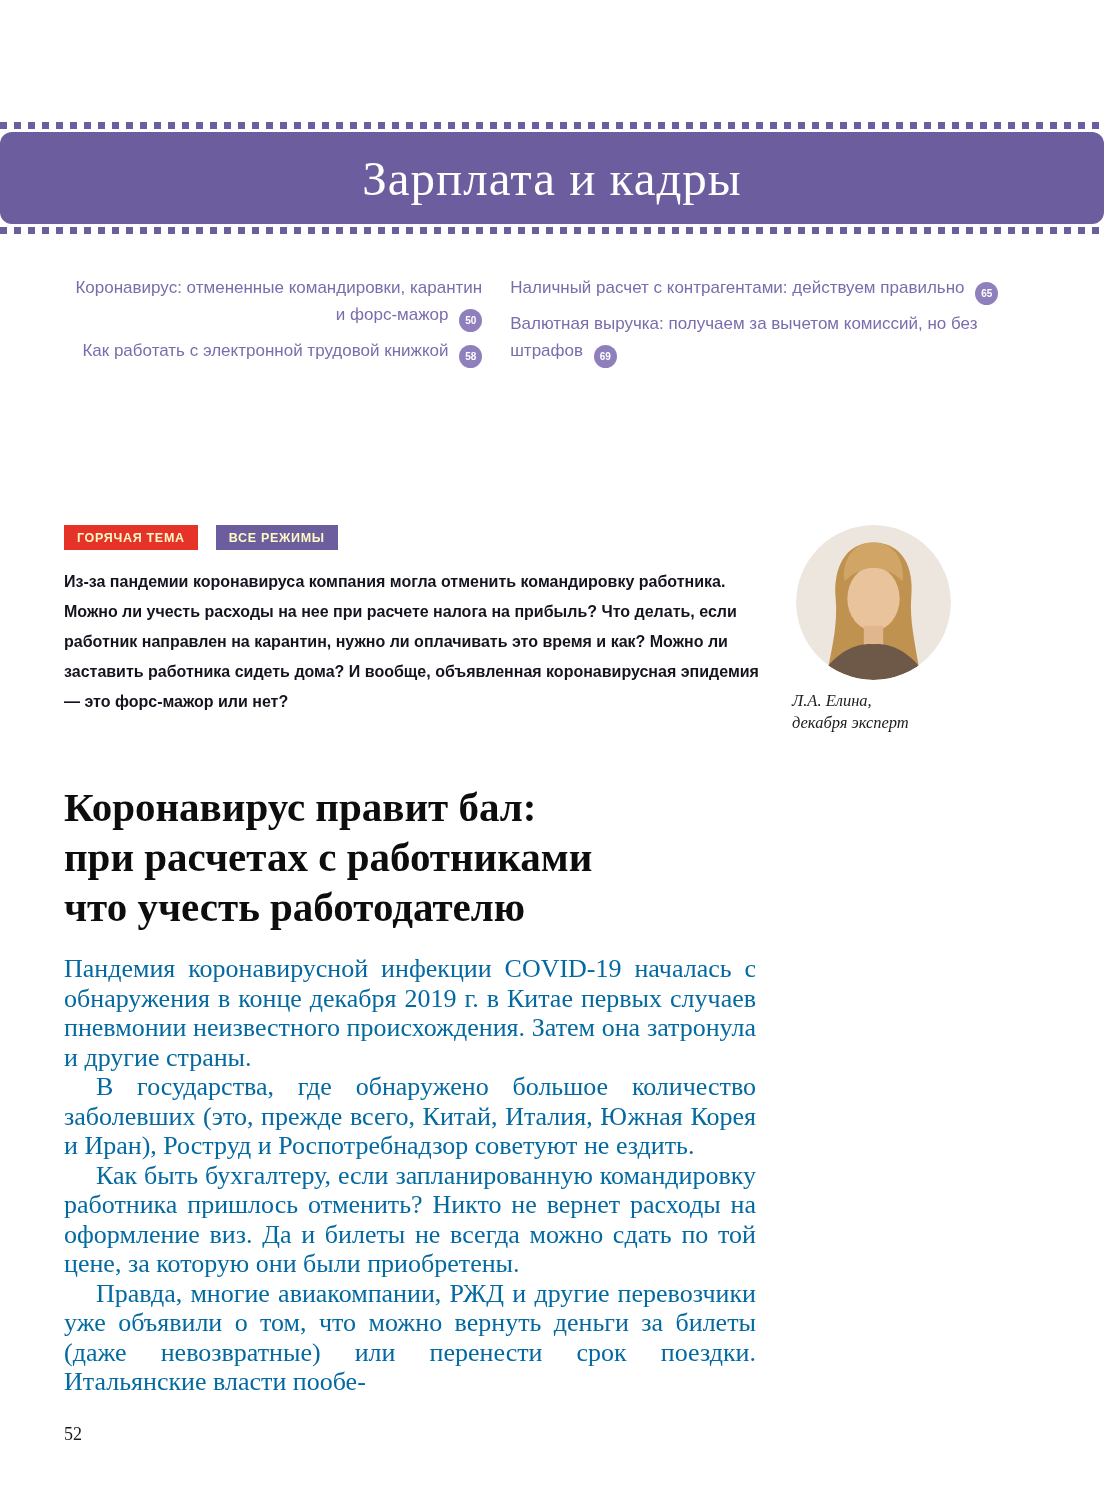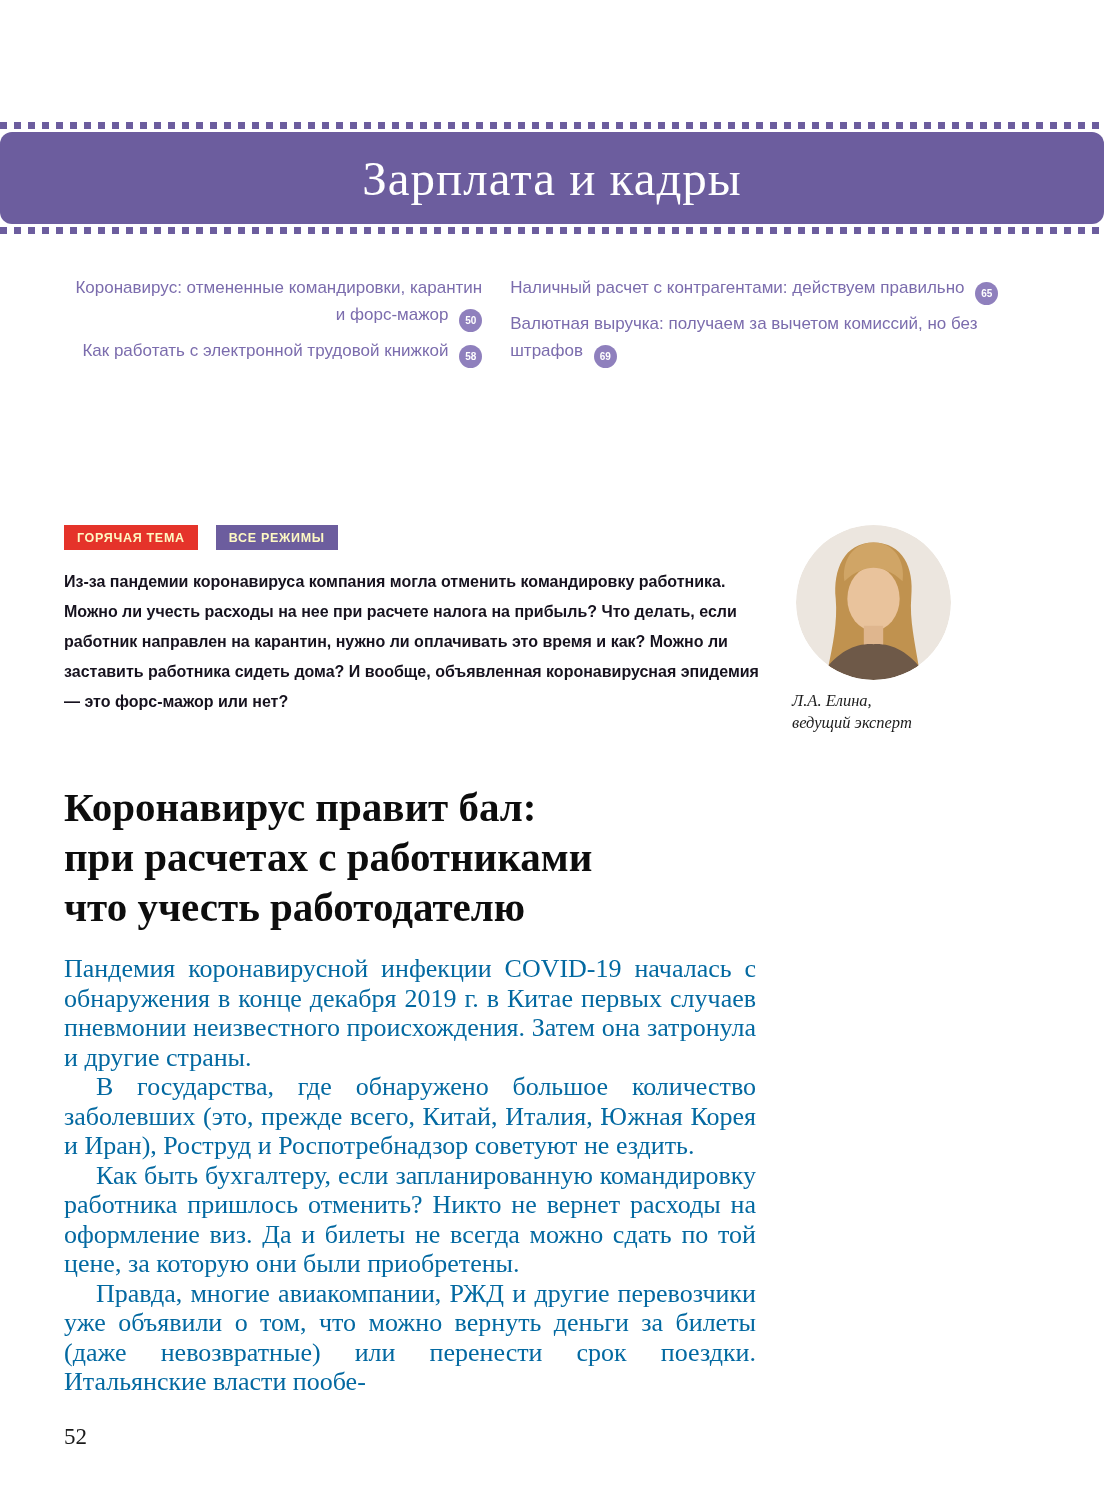--- a/index.html
+++ b/index.html
@@ -141,21 +141,21 @@
     text-align: justify;
   }
   .body-text p.indent { text-indent: 32px; }
 
   
   .page-number {
     position: absolute;
     left: 64px;
     top: 1424px;
     font-family: "Liberation Serif", "DejaVu Serif", serif;
-    font-size: 23px;
+    font-size: 18px;
     color: #1a1a1a;
   }
 </style>
 </head>
 <body>
 
 <div class="page">
 
   <div class="banner">
     <div class="banner-dashes top"></div>
@@ -209,21 +209,21 @@
             <path d="M80 18 C50 18 38 46 41 76 C43 100 38 124 33 148 L127 148 C123 122 117 98 119 74 C122 44 110 18 80 18 Z" fill="#c0924f"></path>
             <ellipse cx="80" cy="76" rx="27" ry="33" fill="#e9c39c"></ellipse>
             <path d="M80 18 C58 18 47 38 50 58 C60 48 72 44 80 44 C88 44 100 48 110 58 C113 38 102 18 80 18 Z" fill="#d0a566"></path>
             <rect x="70" y="104" width="20" height="22" fill="#dfb68e"></rect>
             <path d="M28 160 L28 152 C44 130 62 122 80 123 C98 122 116 130 132 152 L132 160 Z" fill="#6e5948"></path>
           </g>
         </svg>
       </div>
       <div class="author-caption">
         <span>Л.А. Елина,</span>
-        <span>ведущий эксперт</span>
+        <span>декабря эксперт</span>
       </div>
     </div>
   </div>
 
   <h1 class="article-title">
     <span>Коронавирус правит бал:</span>
     <span>при расчетах с работниками</span>
     <span>что учесть работодателю</span>
   </h1>
 

